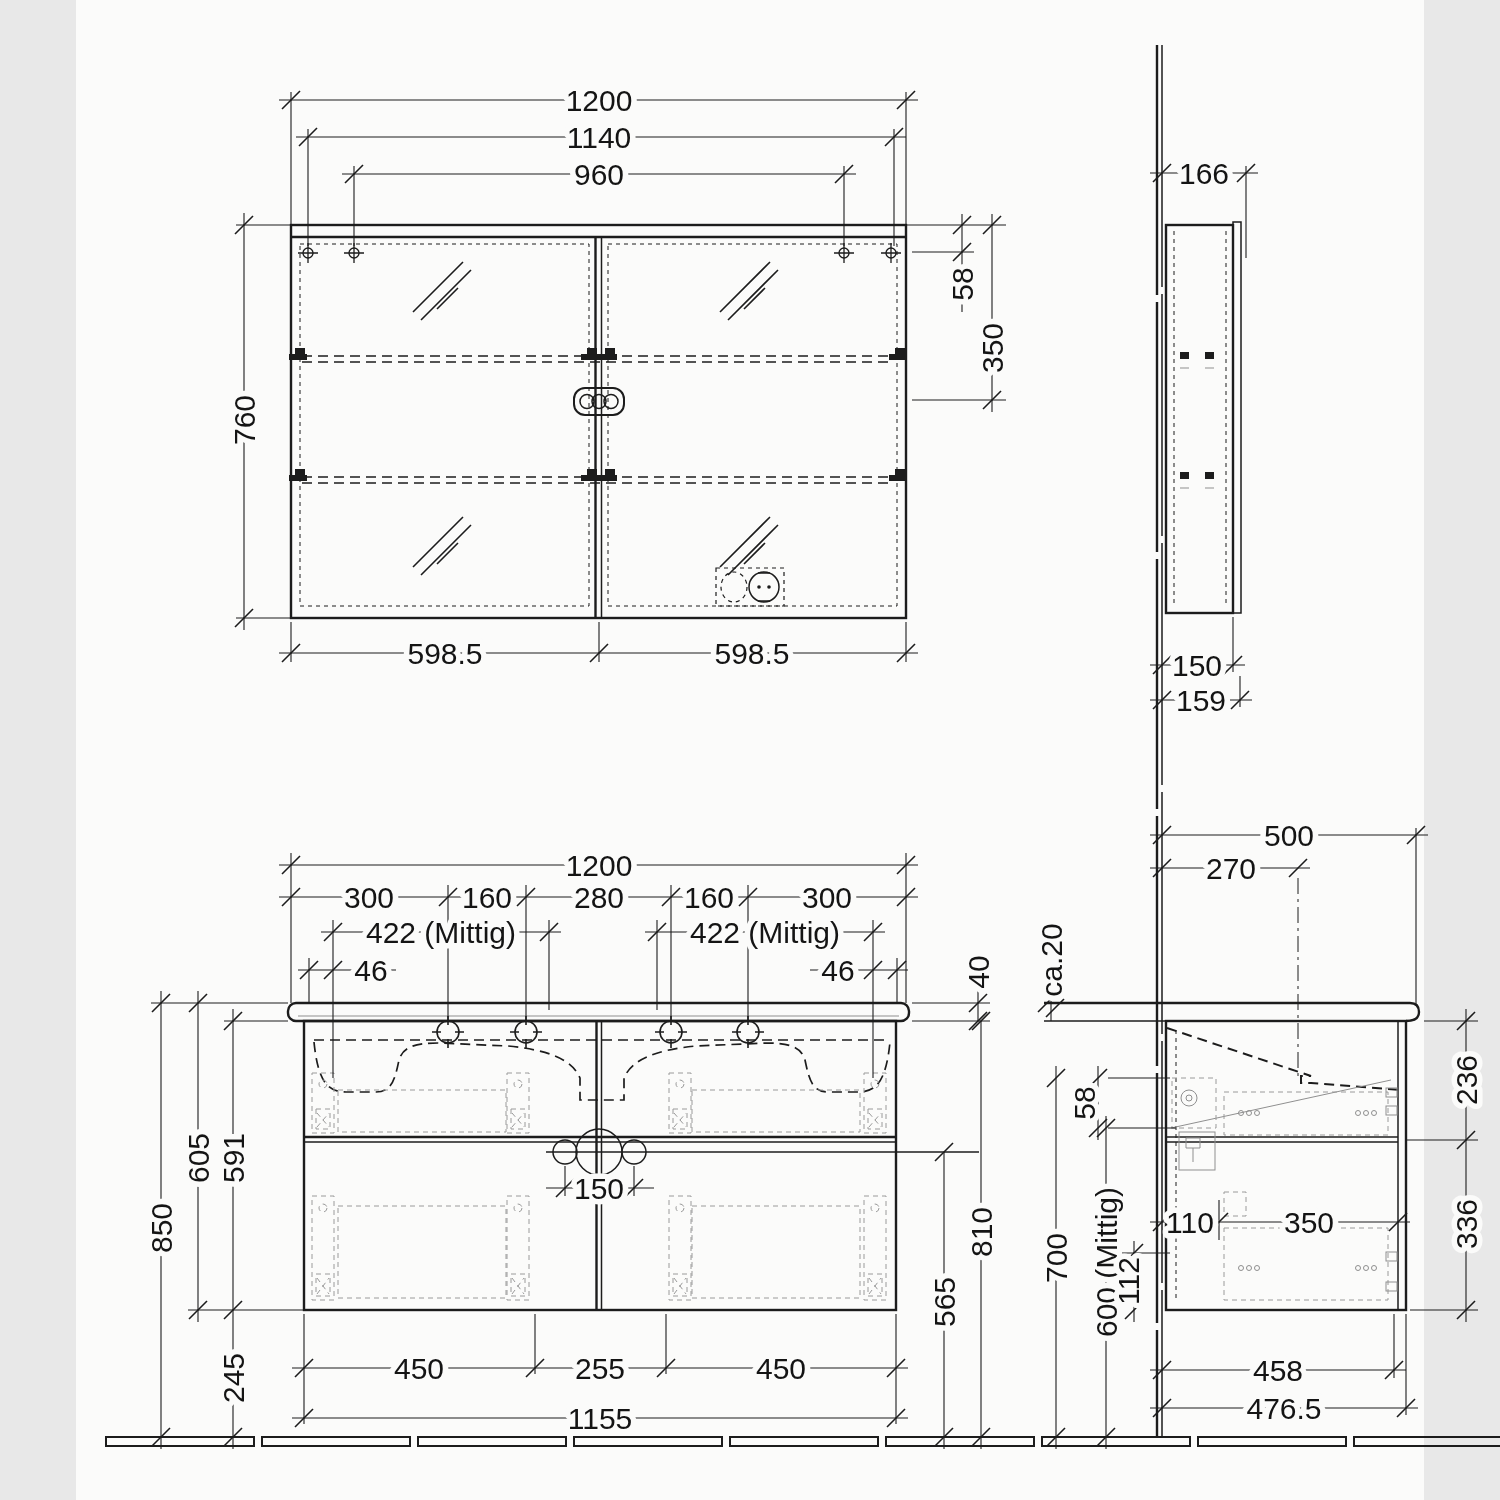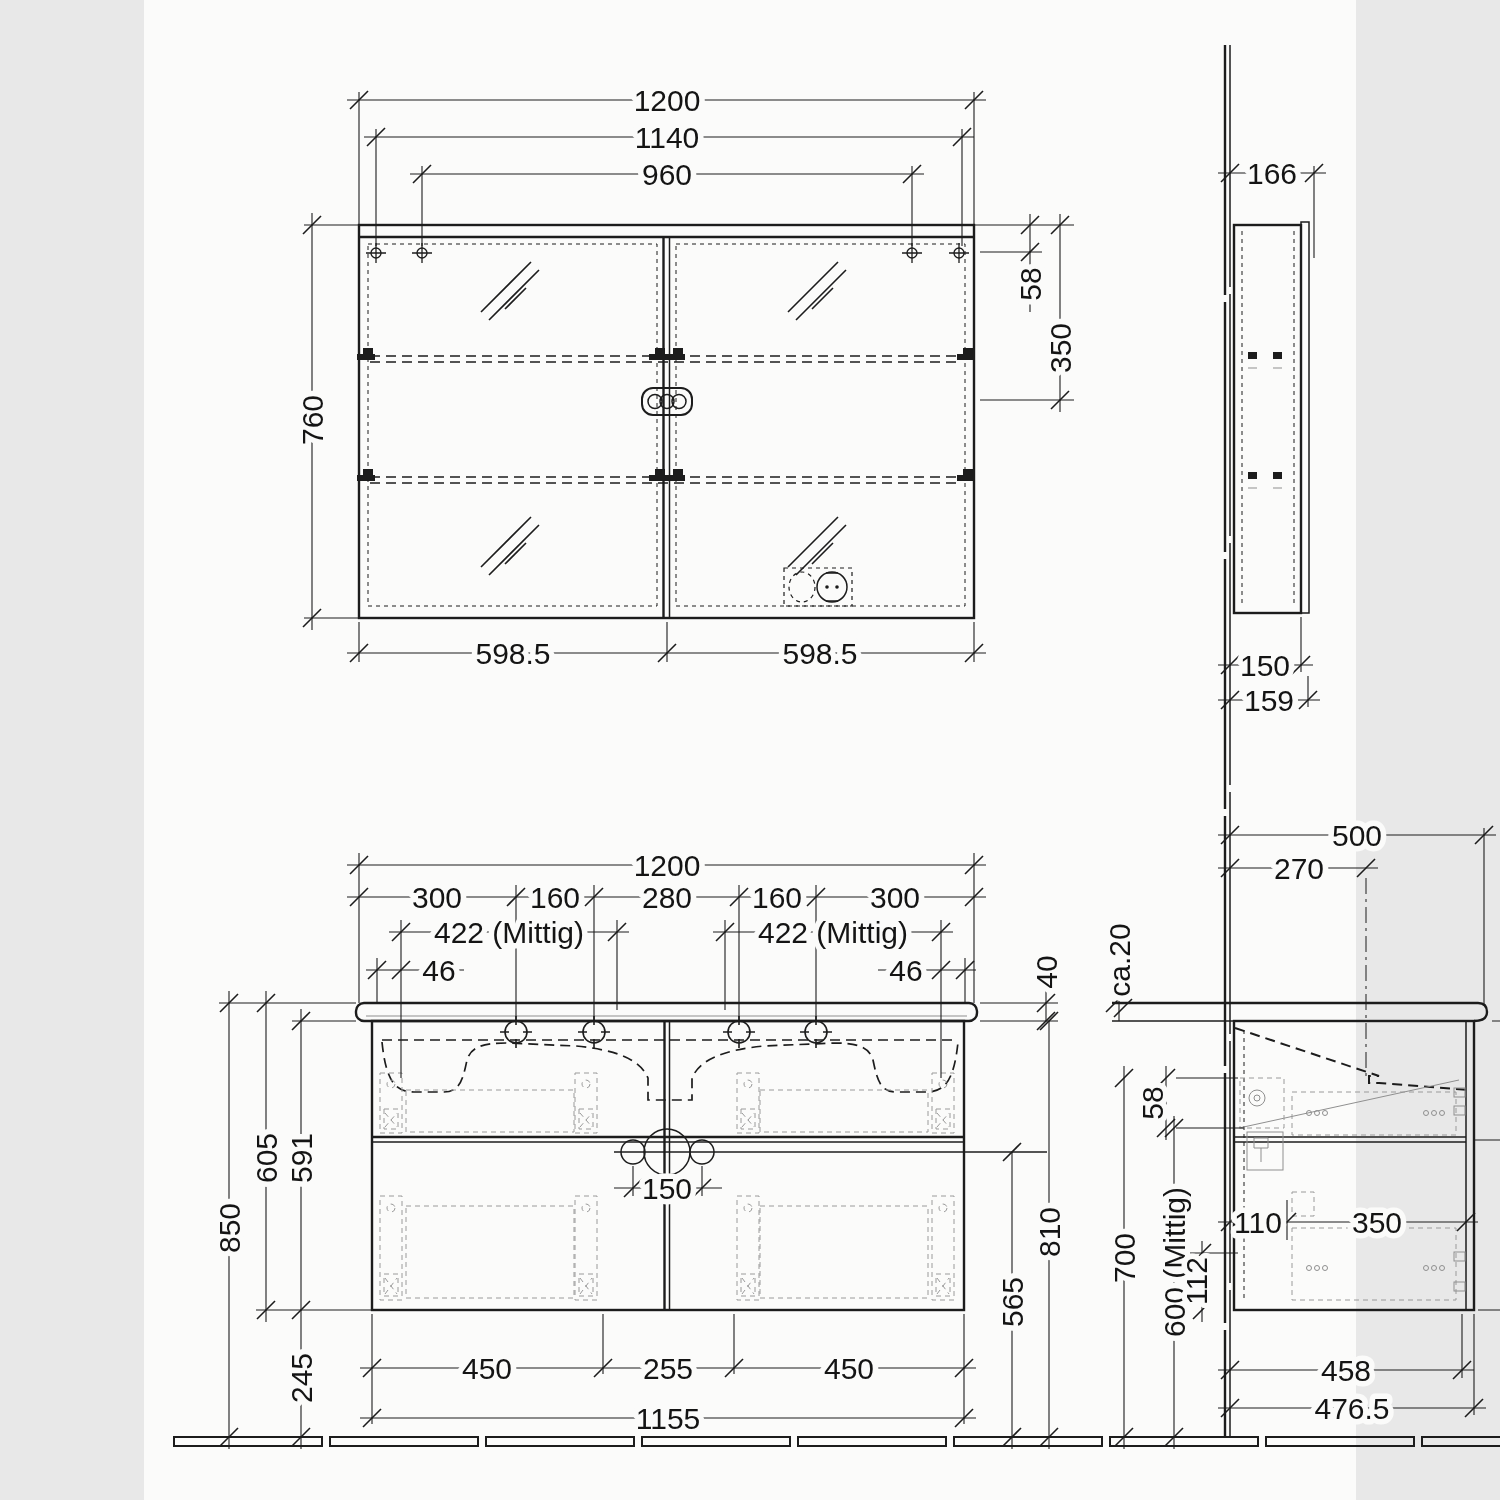--- a/index.html
+++ b/index.html
@@ -1,16 +1,16 @@
 <!DOCTYPE html>
 <html><head>
 <meta charset="utf-8">
 <style>
   html,body{margin:0;padding:0;background:#e8e8e8;}
-  .page{width:1212px;height:1500px;background:#fbfbfa;position:relative;margin:0 auto;}
+  .page{width:1348px;height:1500px;background:#fbfbfa;position:relative;margin:0 auto;}
   svg{display:block;}
   .s{stroke:#1c1c1c;fill:none;stroke-width:1.5;stroke-linecap:butt;}
   .s2{stroke-width:2.4;}
   .d{stroke-dasharray:10 6;}
   .d2{stroke-dasharray:4 4;}
   .dd{stroke-dasharray:16 5 3 5;}
   .gy{stroke:#8f8f8f;stroke-width:1;fill:none;}
   .gyd{stroke:#9a9a9a;stroke-width:1;fill:none;stroke-dasharray:5 4;}
   .dim{stroke:#1c1c1c;stroke-width:1.1;fill:none;}
   .blk{fill:#1c1c1c;stroke:none;}

